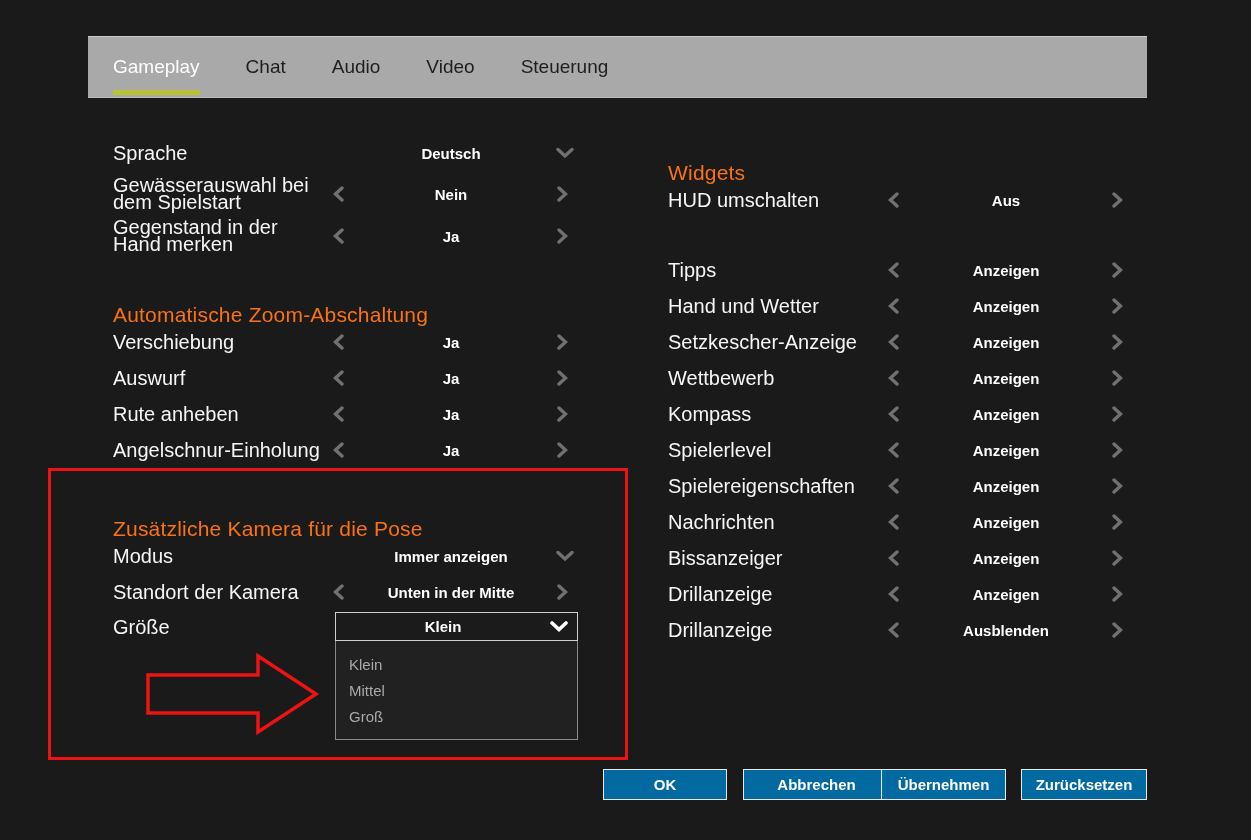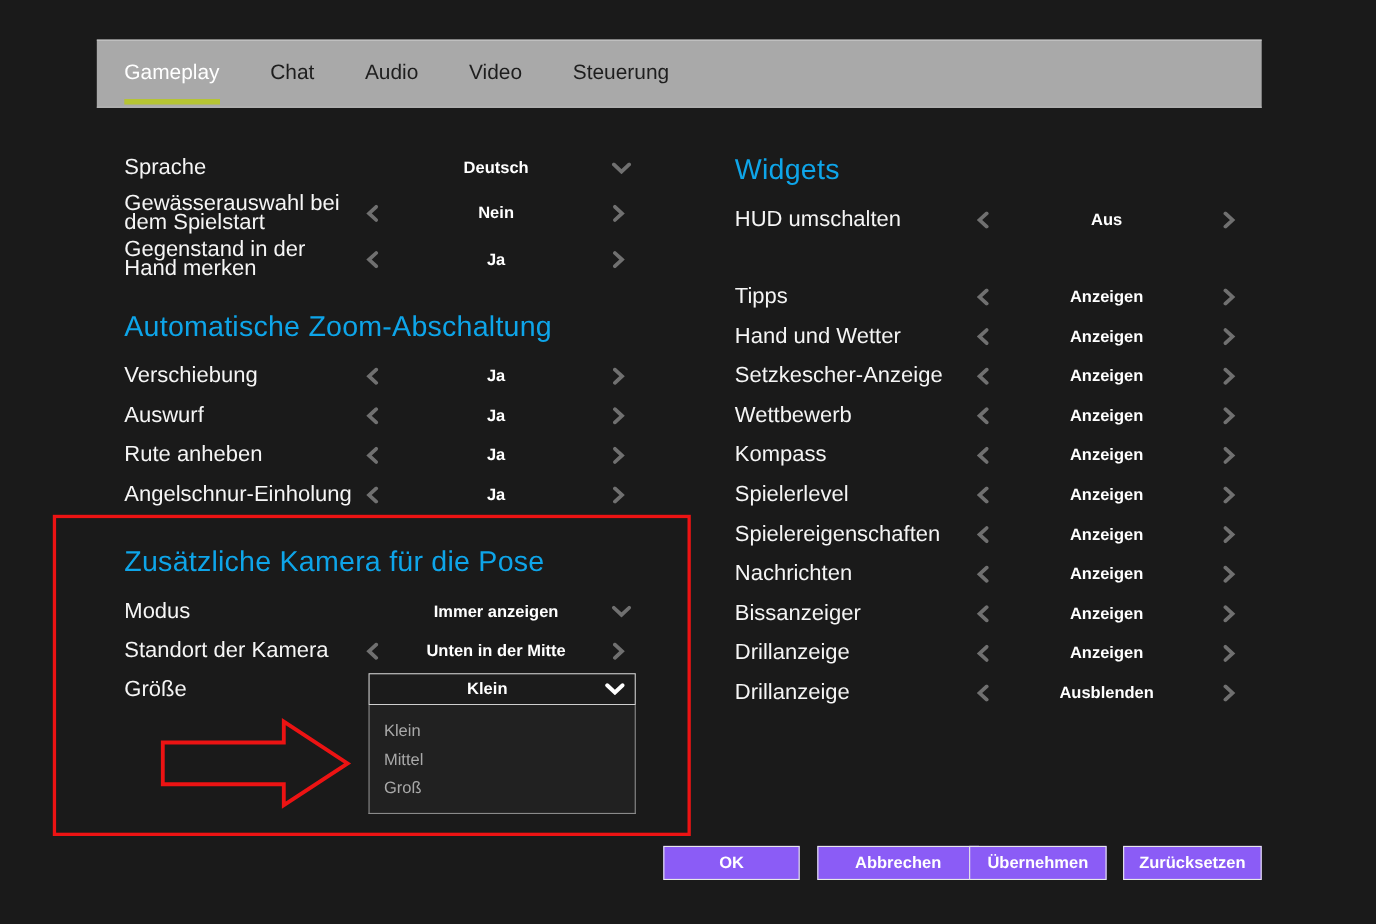--- a/index.html
+++ b/index.html
@@ -28,22 +28,22 @@
   .tab.active { color:#ffffff;text-align:center; }
   .tab.active::after {
     content:''; position:absolute; left:0; right:0; bottom:2px; height:5px;
     background:var(--accent,#b6c434);
   }
   
   .col { position:absolute; top:0; width:465px; height:840px; }
   #left-col  { left:113px; }
   #right-col { left:668px; }
   .section-title {
-    position:absolute; left:0; font-size:26px; color:#0ea5e9;
-    white-space:nowrap; letter-spacing:0.2px;
+    position:absolute; left:0; font-size:21px; color:#f97316;
+    white-space:nowrap; letter-spacing:0.2px;margin-top:22px;
   }
   
   .row { position:absolute; left:0; width:465px; height:36px; }
   .row-label {
     position:absolute; left:0; top:50%; transform:translateY(-50%);
     width:208px; font-size:20px; line-height:17px; color:#f5f5f5;
   }
   .row-value {
     position:absolute; left:245px; width:186px; top:50%; transform:translateY(-50%);
     text-align:center; font-size:15px; font-weight:bold; color:#ffffff;
@@ -77,21 +77,21 @@
   }
   
   .highlight-rect {
     position:absolute; left:48px; top:468px; width:580px; height:292px;
     border:3px solid var(--annotation,#ec1313); pointer-events:none;
   }
   .annotation-arrow { position:absolute; left:140px; top:648px; pointer-events:none; }
   
   .footer-btn {
     position:absolute; top:769px; height:31px;
-    background:#8b5cf6; border:1px solid #e8e8e8; color:#fff;
+    background:#0369a1; border:1px solid #e8e8e8; color:#fff;
     font-size:15px; font-weight:bold; font-family:"Liberation Sans",sans-serif;
     display:flex; align-items:center; justify-content:center;
     white-space:nowrap; cursor:default;
   }
 </style>
 </head>
 <body>
 
 <div class="tab-bar">
 

